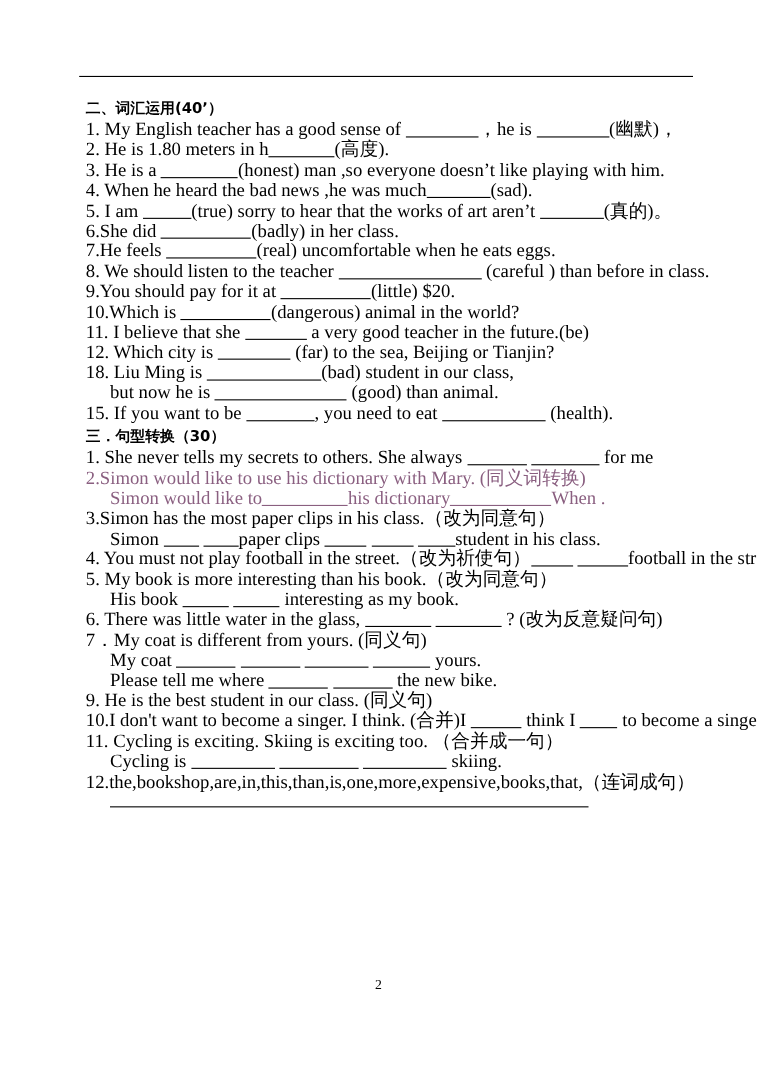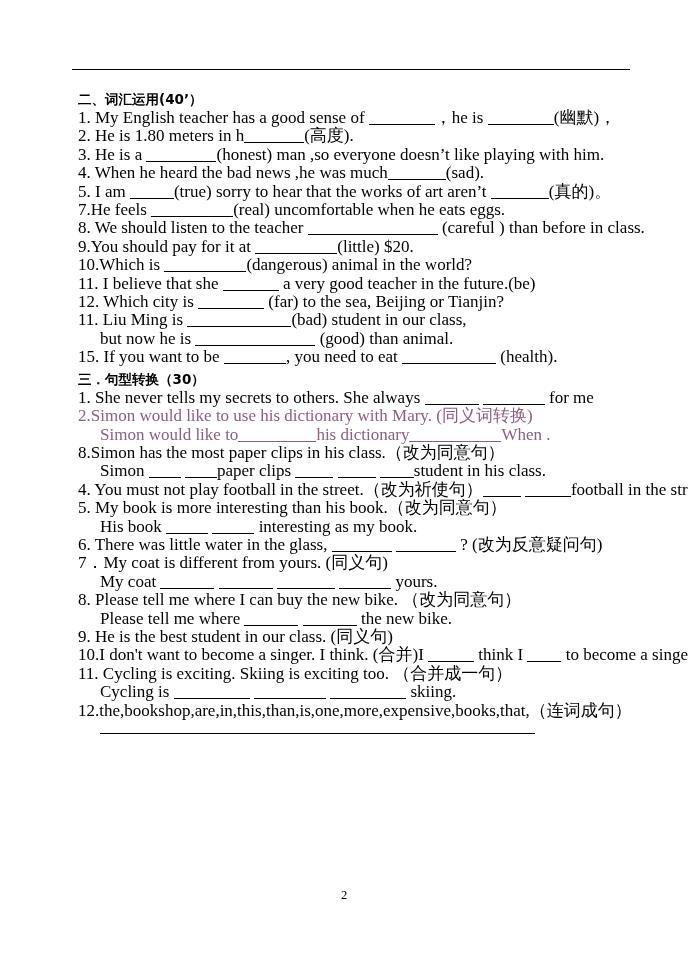--- a/index.html
+++ b/index.html
@@ -86,44 +86,44 @@
 
   <div class="content">
     <div id="sections-host">
         <div>
           <div class="sec-head">二、词汇运用(40’）</div>
           <div class="line"><span>1. My English teacher has a good sense of </span><span class="bl" style="width: 66px;"></span><span>，he is </span><span class="bl" style="width: 66px;"></span><span>(幽默)，</span></div>
           <div class="line"><span>2. He is 1.80 meters in h</span><span class="bl" style="width: 60px;"></span><span>(高度).</span></div>
           <div class="line"><span>3. He is a </span><span class="bl" style="width: 70px;"></span><span>(honest) man ,so everyone doesn’t like playing with him.</span></div>
           <div class="line"><span>4. When he heard the bad news ,he was much</span><span class="bl" style="width: 58px;"></span><span>(sad).</span></div>
           <div class="line"><span>5. I am </span><span class="bl" style="width: 44px;"></span><span>(true) sorry to hear that the works of art aren’t </span><span class="bl" style="width: 58px;"></span><span>(真的)。</span></div>
+          <div class="line"><span>6.She did </span><span class="bl" style="width: 82px;"></span><span>(badly) in her class.</span></div>
           <div class="line"><span>7.He feels </span><span class="bl" style="width: 82px;"></span><span>(real) uncomfortable when he eats eggs.</span></div>
           <div class="line"><span>8. We should listen to the teacher </span><span class="bl" style="width: 130px;"></span><span> (careful ) than before in class.</span></div>
           <div class="line"><span>9.You should pay for it at </span><span class="bl" style="width: 82px;"></span><span>(little) $20.</span></div>
           <div class="line"><span>10.Which is </span><span class="bl" style="width: 82px;"></span><span>(dangerous) animal in the world?</span></div>
           <div class="line"><span>11. I believe that she </span><span class="bl" style="width: 56px;"></span><span> a very good teacher in the future.(be)</span></div>
           <div class="line"><span>12. Which city is </span><span class="bl" style="width: 66px;"></span><span> (far) to the sea, Beijing or Tianjin?</span></div>
-          <div class="line"><span>11. Liu Ming is </span><span class="bl" style="width: 104px;"></span><span>(bad) student in our class,</span></div>
+          <div class="line"><span>18. Liu Ming is </span><span class="bl" style="width: 104px;"></span><span>(bad) student in our class,</span></div>
           <div class="line indent1"><span>but now he is </span><span class="bl" style="width: 120px;"></span><span> (good) than animal.</span></div>
           <div class="line"><span>15. If you want to be </span><span class="bl" style="width: 62px;"></span><span>, you need to eat </span><span class="bl" style="width: 94px;"></span><span> (health).</span></div>
         </div>
         <div>
           <div class="sec-head sec-head-2">三．句型转换（30）</div>
           <div class="line"><span>1. She never tells my secrets to others.     She always </span><span class="bl" style="width: 54px;"></span><span> </span><span class="bl" style="width: 62px;"></span><span> for me</span></div>
           <div class="line purple"><span>2.Simon would like to use his dictionary with Mary. (同义词转换)</span></div>
           <div class="line indent1 purple"><span>Simon would like to</span><span class="bl" style="width: 78px;"></span><span>his dictionary</span><span class="bl" style="width: 92px;"></span><span>When .</span></div>
-          <div class="line"><span>8.Simon has the most paper clips in his class.（改为同意句）</span></div>
+          <div class="line"><span>3.Simon has the most paper clips in his class.（改为同意句）</span></div>
           <div class="line indent1"><span>Simon </span><span class="bl" style="width: 32px;"></span><span> </span><span class="bl" style="width: 32px;"></span><span>paper clips </span><span class="bl" style="width: 38px;"></span><span> </span><span class="bl" style="width: 38px;"></span><span> </span><span class="bl" style="width: 34px;"></span><span>student in his class.</span></div>
           <div class="line"><span>4. You must not play football in the street.（改为祈使句）</span><span class="bl" style="width: 38px;"></span><span> </span><span class="bl" style="width: 46px;"></span><span>football in the street.</span></div>
           <div class="line"><span>5. My book is more interesting than his book.（改为同意句）</span></div>
           <div class="line indent1"><span>His book </span><span class="bl" style="width: 42px;"></span><span> </span><span class="bl" style="width: 42px;"></span><span> interesting as my book.</span></div>
           <div class="line"><span>6. There was little water in the glass, </span><span class="bl" style="width: 60px;"></span><span> </span><span class="bl" style="width: 60px;"></span><span> ? (改为反意疑问句)</span></div>
           <div class="line"><span>7．My coat is different from yours. (同义句)</span></div>
           <div class="line indent1"><span>My coat </span><span class="bl" style="width: 54px;"></span><span>  </span><span class="bl" style="width: 54px;"></span><span>  </span><span class="bl" style="width: 58px;"></span><span>  </span><span class="bl" style="width: 52px;"></span><span> yours.</span></div>
-          <div class="line"><span>8. Please tell me where I can buy the new bike.  （改为同意句）</span></div>
           <div class="line indent1"><span>Please tell me where </span><span class="bl" style="width: 54px;"></span><span> </span><span class="bl" style="width: 54px;"></span><span> the new bike.</span></div>
           <div class="line"><span>9. He is the best student in our class. (同义句)</span></div>
           <div class="line"><span>10.I don't want to become a singer. I think. (合并)I </span><span class="bl" style="width: 46px;"></span><span> think I </span><span class="bl" style="width: 34px;"></span><span> to become a singer.</span></div>
           <div class="line"><span>11. Cycling is exciting. Skiing is exciting too. （合并成一句）</span></div>
           <div class="line indent1"><span>Cycling is </span><span class="bl" style="width: 76px;"></span><span> </span><span class="bl" style="width: 72px;"></span><span> </span><span class="bl" style="width: 76px;"></span><span> skiing.</span></div>
           <div class="line"><span>12.the,bookshop,are,in,this,than,is,one,more,expensive,books,that,（连词成句）</span></div>
         </div>
       </div>
     <div class="answer-rule"></div>
   </div>

